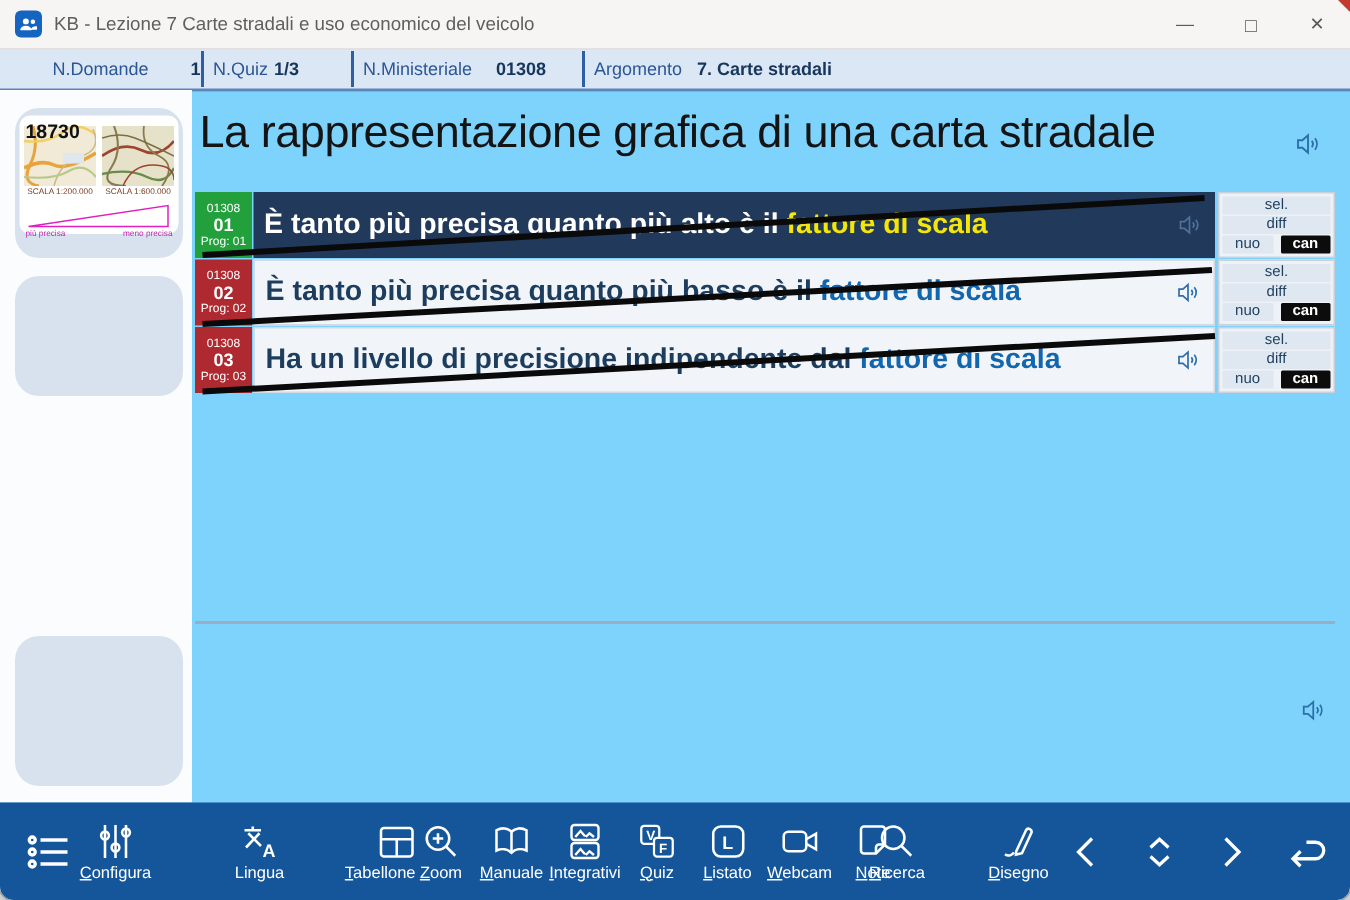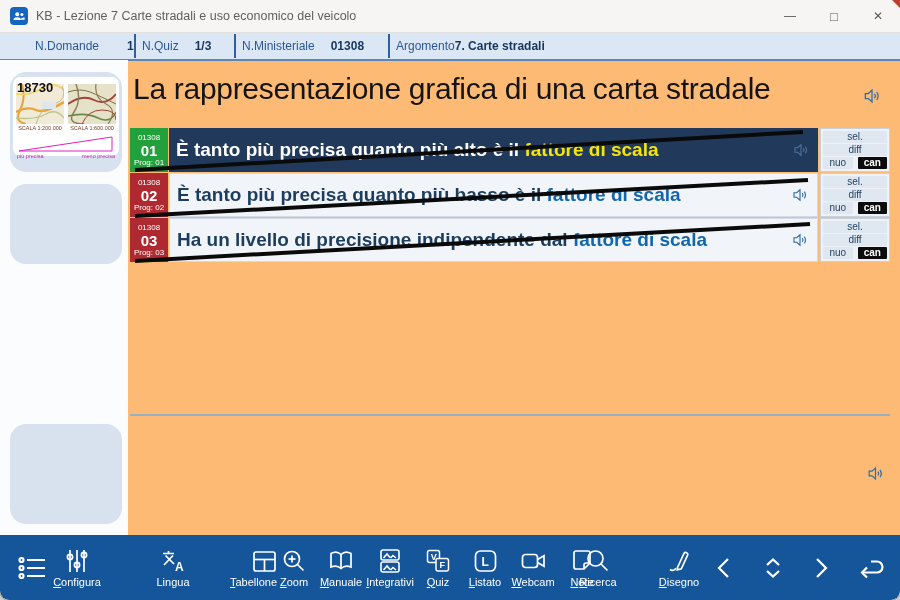--- a/index.html
+++ b/index.html
@@ -1,16 +1,16 @@
 <!DOCTYPE html>
 <html><head>
 <meta charset="utf-8">
 <style>
   html,body{margin:0;padding:0;background:#cfcfcf;font-family:"Liberation Sans","DejaVu Sans",sans-serif;}
-  .window{position:relative;width:900px;height:600px;background:#fdba74;overflow:hidden;
+  .window{position:relative;width:900px;height:600px;background:#7dd3fc;overflow:hidden;
           outline:1px solid #9aa0a6;border-radius:0 0 9px 9px;}
   
   .titlebar{position:absolute;left:0;top:0;width:900px;height:32px;background:#f7f5f3;
             display:flex;align-items:center;border-bottom:1px solid #e3e1df;}
   .appicon{width:18px;height:18px;margin:0 8px 0 10px;border-radius:4px;background:#1565c0;
            display:flex;align-items:center;justify-content:center;}
   .title-text{font-size:12.5px;color:#5f5f5f;}
   .win-controls{margin-left:auto;display:flex;height:100%;}
   .win-btn{width:44px;height:32px;display:flex;align-items:center;justify-content:center;
            color:#5a5a5a;font-size:12px;cursor:default;}
@@ -41,34 +41,34 @@
   
   .q-title{position:absolute;left:133px;top:72px;width:730px;font-size:30px;color:#141414;
            letter-spacing:-0.3px;white-space:nowrap;}
   .q-speaker{position:absolute;left:862px;top:86px;color:#2d6da8;}
   
   .rows{position:absolute;left:130px;top:128px;width:760px;}
   .row{display:flex;align-items:stretch;height:44px;margin-bottom:1px;}
   .badge{width:38px;display:flex;flex-direction:column;align-items:center;justify-content:center;
          color:#fff;margin-right:1px;line-height:1;}
   .badge .b-code{font-size:8px;}
-  .badge .b-num{font-size:15px;font-weight:bold;margin:1px 0;}
+  .badge .b-num{font-size:12px;font-weight:bold;margin:1px 0;}
   .badge .b-prog{font-size:8px;}
   .badge.green{background:#22A03C;}
   .badge.red{background:#AE2A30;}
   .cell{flex:1;display:flex;align-items:center;position:relative;padding:0 34px 0 7px;
         font-size:19px;font-weight:bold;box-sizing:border-box;}
   .cell.sel{background:#21395B;color:#fff;}
   .cell.plain{background:#f1f4f8;color:#1C3D5E;border:1px solid #d3dae3;}
   .hl-y{color:#F5E60A;}
   .hl-b{color:#1166AE;}
   .cell-speaker{position:absolute;right:8px;top:50%;transform:translateY(-50%);}
   .cell.sel .cell-speaker{color:#50719a;}
   .cell.plain .cell-speaker{color:#2d6da8;}
-  .panel{width:70px;margin-left:2px;background:#eef1f6;border:1px solid #c9d1db;
+  .panel{width:78px;margin-left:2px;background:#eef1f6;border:1px solid #c9d1db;
          box-sizing:border-box;padding:2px 2px;display:flex;flex-direction:column;gap:1px;}
   .pbtn{background:#dfe7f1;color:#1d3e5e;font-size:10px;text-align:center;line-height:12px;
         height:12px;border-radius:1px;}
   .prow{display:flex;gap:5px;}
   .prow .pbtn{flex:1;}
   .pbtn.dark{background:#0c0c0c;color:#fff;font-weight:bold;}
   .strikes{position:absolute;left:130px;top:125px;pointer-events:none;}
   
   .divider{position:absolute;left:130px;top:414px;width:760px;height:2px;background:#97aec3;}
   .bottom-speaker{position:absolute;left:866px;top:464px;color:#2d6da8;}
@@ -106,31 +106,31 @@
   </div>
 
   <div class="statsbar">
     <div class="stat-sec" style="width:128px;padding-left:35px;box-sizing:border-box;">
       <span class="s-label">N.Domande</span>
       <span class="s-value" style="margin-left:28px;">1</span>
     </div>
     <span class="s-sep"></span>
     <div class="stat-sec" style="width:86px;">
       <span class="s-label">N.Quiz</span>
-      <span class="s-value" style="margin-left:16px;">1/3</span>
+      <span class="s-value" style="margin-left:4px;">1/3</span>
     </div>
     <span class="s-sep"></span>
     <div class="stat-sec" style="width:140px;">
       <span class="s-label">N.Ministeriale</span>
       <span class="s-value" style="margin-left:16px;">01308</span>
     </div>
     <span class="s-sep"></span>
     <div class="stat-sec">
       <span class="s-label">Argomento</span>
-      <span class="s-value" style="">7. Carte stradali</span>
+      <span class="s-value" style="margin-left:10px;">7. Carte stradali</span>
     </div>
   </div>
 
   <div class="sidebar">
     <div class="slot slot1">
       <div class="map-card">
         <span class="map-num">18730</span>
         <div class="maps-row">
           <div>
             <svg width="48" height="40" viewBox="0 0 48 40">

